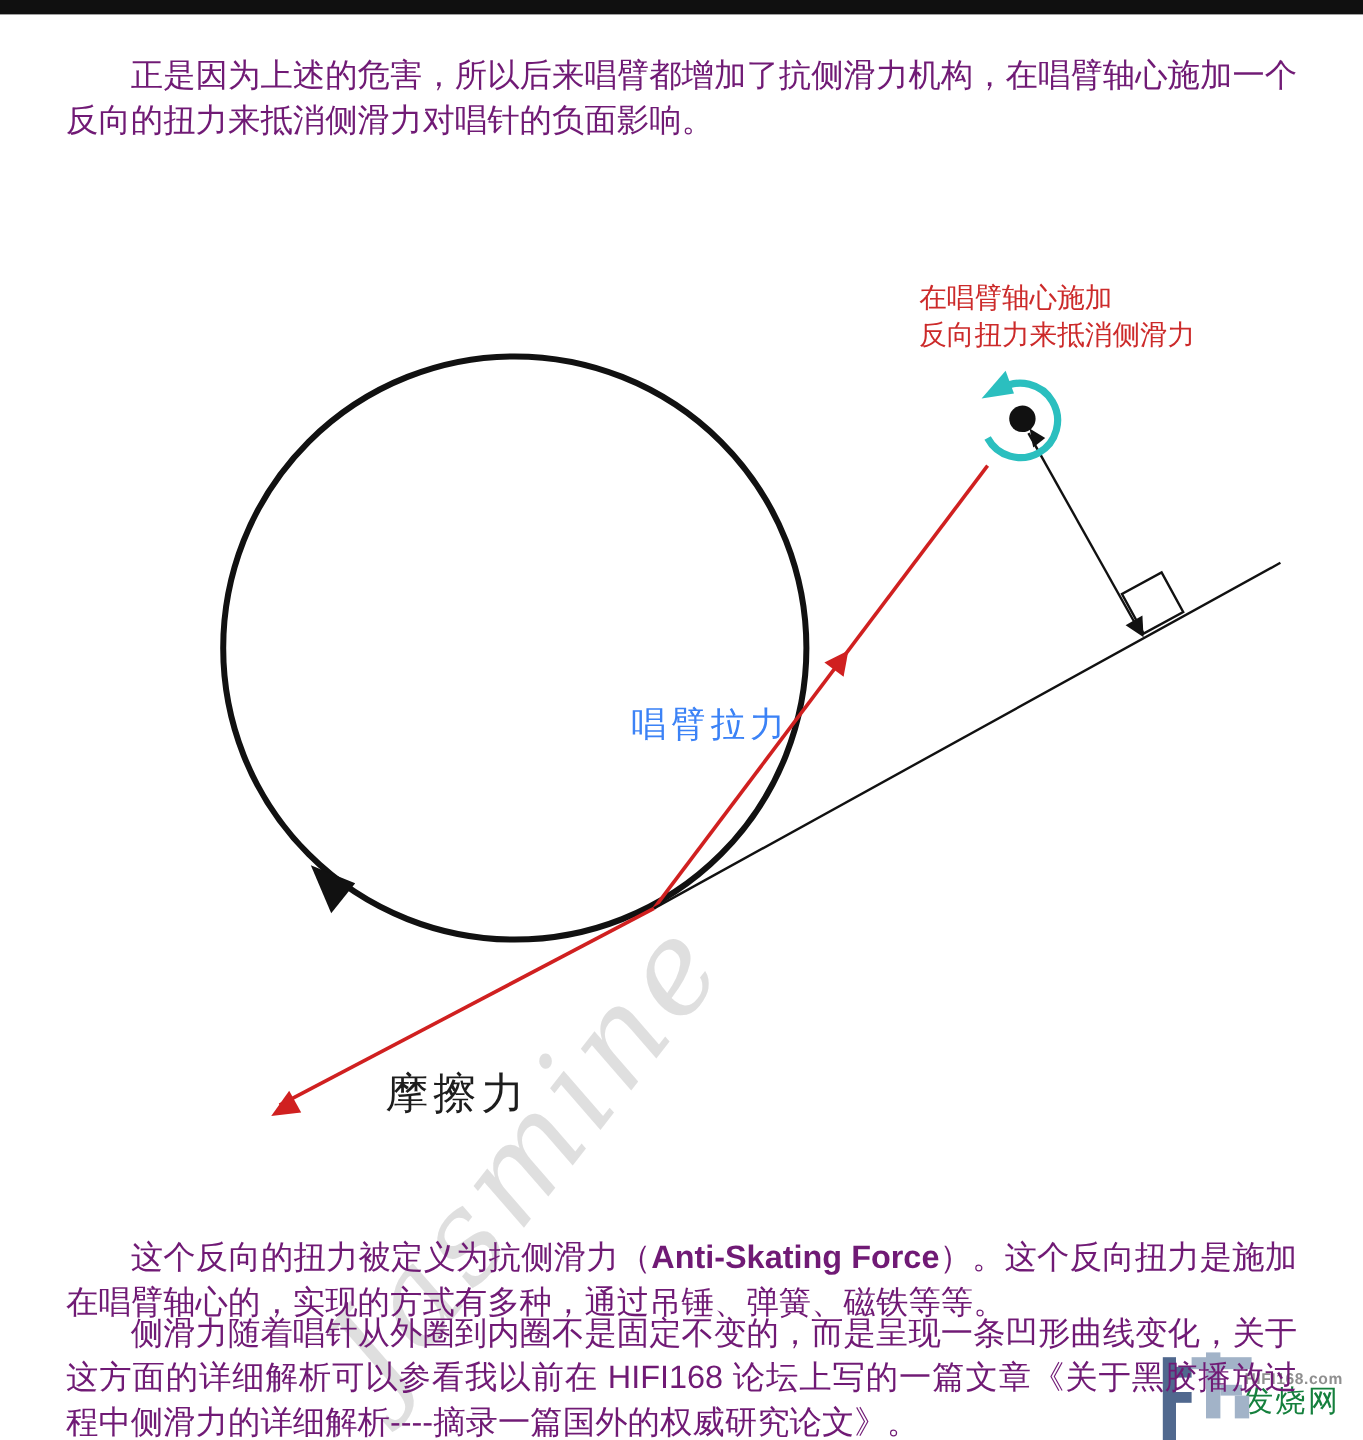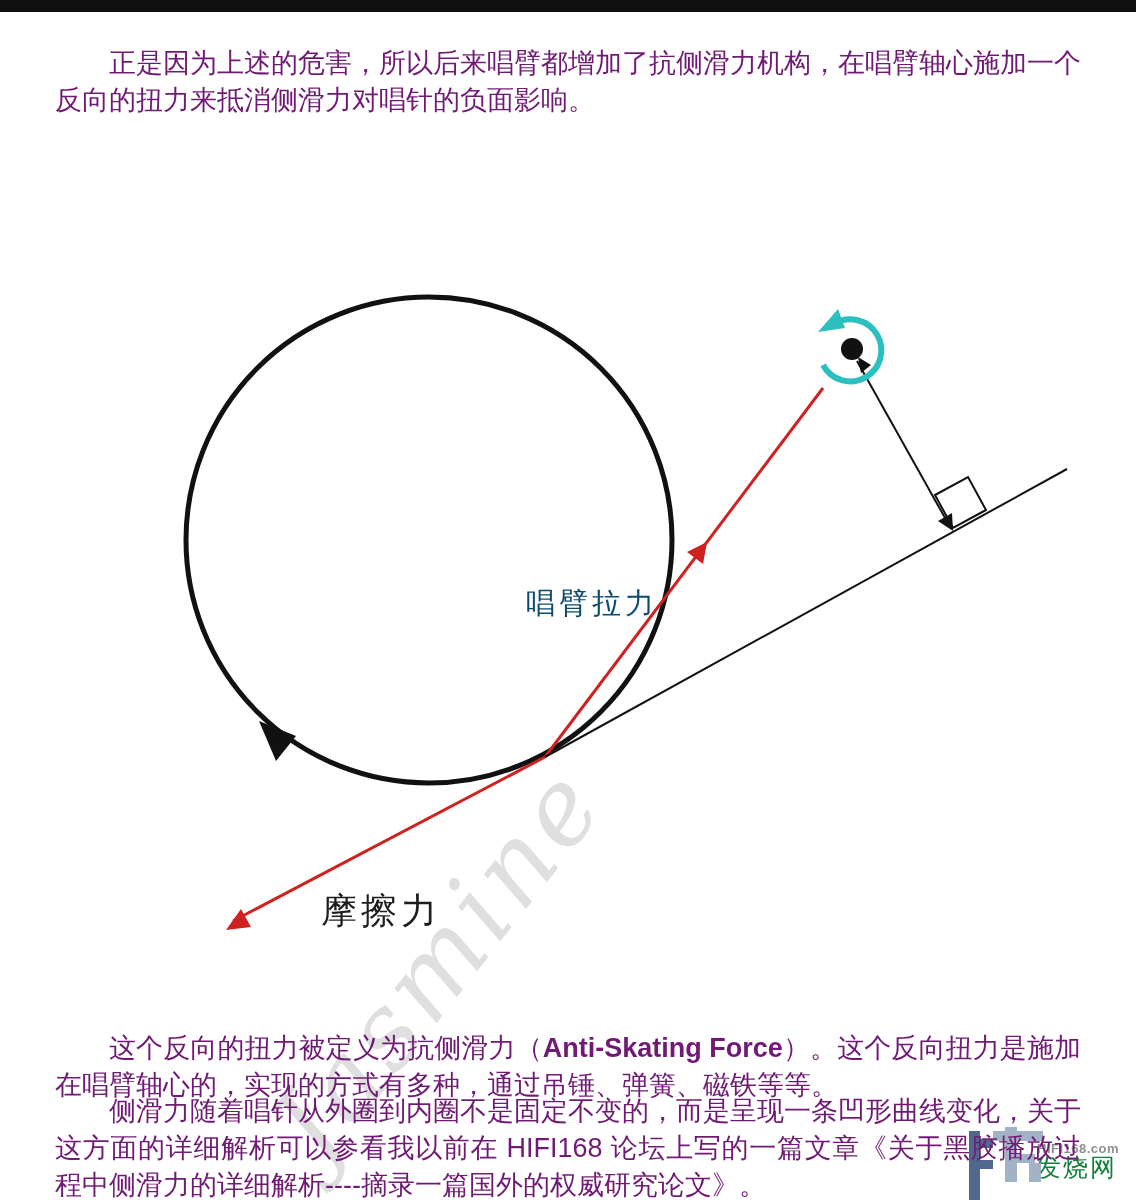--- a/index.html
+++ b/index.html
@@ -11,21 +11,21 @@
   .para{
     position:absolute;left:55px;width:1026px;font-size:27px;line-height:37px;
     text-align:justify;text-indent:2em;color:#701a75;z-index:2;
   }
   #p1{top:45px;}
   #p2{top:1016px;margin-top:14px;}
   #p3{top:1093px;}
   .para b{font-weight:bold;}
   .dlabel{position:absolute;z-index:2;white-space:nowrap;}
   .red-label{left:766px;top:233px;font-size:23px;line-height:31px;color:#cc2a2a;}
-  .pull-label{left:526px;top:584px;font-size:29px;letter-spacing:4px;color:#0c4a6e;}
+  .pull-label{left:526px;top:584px;font-size:29px;letter-spacing:4px;color:#3b82f6;}
   .friction-label{left:321px;top:887px;font-size:36px;letter-spacing:4px;color:#1d1d1d;}
   .diagram-svg{position:absolute;left:0;top:0;z-index:1;}
   .jasmine{
     position:absolute;left:295px;top:1085px;z-index:0;
     font-family:"DejaVu Serif",serif;font-style:italic;
     font-size:105px;letter-spacing:6px;color:#c6c6c6;opacity:.55;
     transform:rotate(-52deg);transform-origin:0 50%;white-space:nowrap;
   }
   .logo-com{
     position:absolute;left:1037px;top:1141px;z-index:0;
@@ -79,20 +79,24 @@
       <rect x="969" y="1131" width="11" height="69" fill="#50688e"></rect>
       <rect x="980" y="1139" width="13" height="9" fill="#50688e"></rect>
       <rect x="980" y="1160" width="13" height="9" fill="#50688e"></rect>
       <rect x="1005" y="1127" width="12" height="55" fill="#a2b3c8"></rect>
       <rect x="993" y="1131" width="50" height="10" fill="#a2b3c8"></rect>
       <rect x="1017" y="1154" width="18" height="9" fill="#a2b3c8"></rect>
       <rect x="1029" y="1163" width="12" height="19" fill="#a2b3c8"></rect>
     </g>
   </svg>
 
+  <div class="dlabel red-label">
+    <div>在唱臂轴心施加</div>
+    <div>反向扭力来抵消侧滑力</div>
+  </div>
   <div class="dlabel pull-label">唱臂拉力</div>
   <div class="dlabel friction-label">摩擦力</div>
 
   <div class="para" id="p2"><span>这个反向的扭力被定义为抗侧滑力（</span><b>Anti-Skating Force</b><span>）。这个反向扭力是施加在唱臂轴心的，实现的方式有多种，通过吊锤、弹簧、磁铁等等。</span></div>
 
   <div class="para" id="p3">侧滑力随着唱针从外圈到内圈不是固定不变的，而是呈现一条凹形曲线变化，关于这方面的详细解析可以参看我以前在 HIFI168 论坛上写的一篇文章《关于黑胶播放过程中侧滑力的详细解析----摘录一篇国外的权威研究论文》。</div>
 
 </div>
 
 </body></html>

